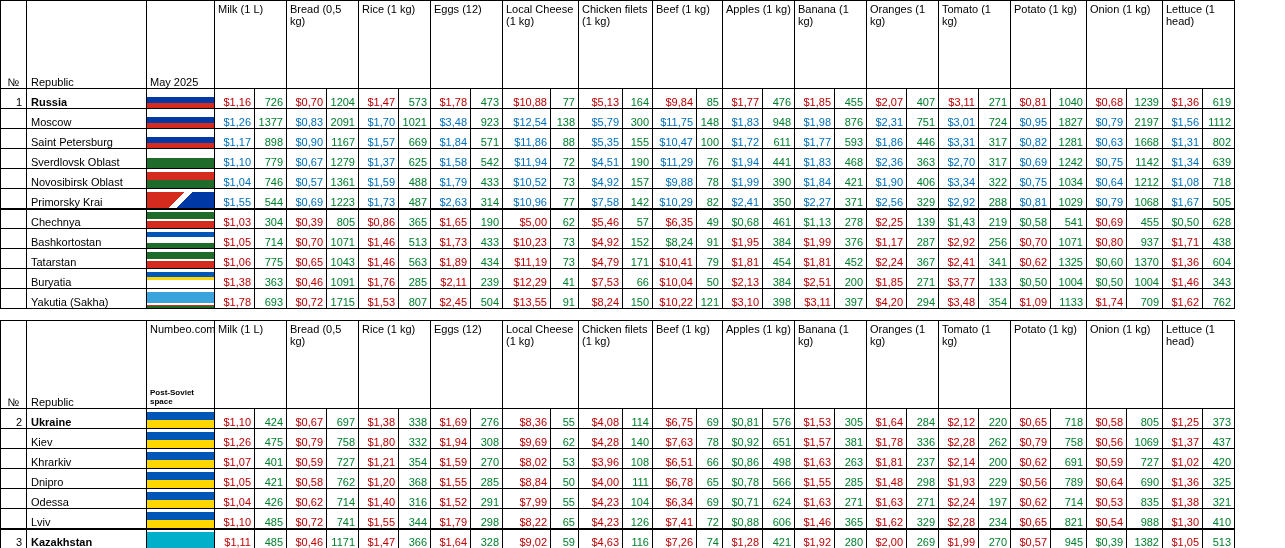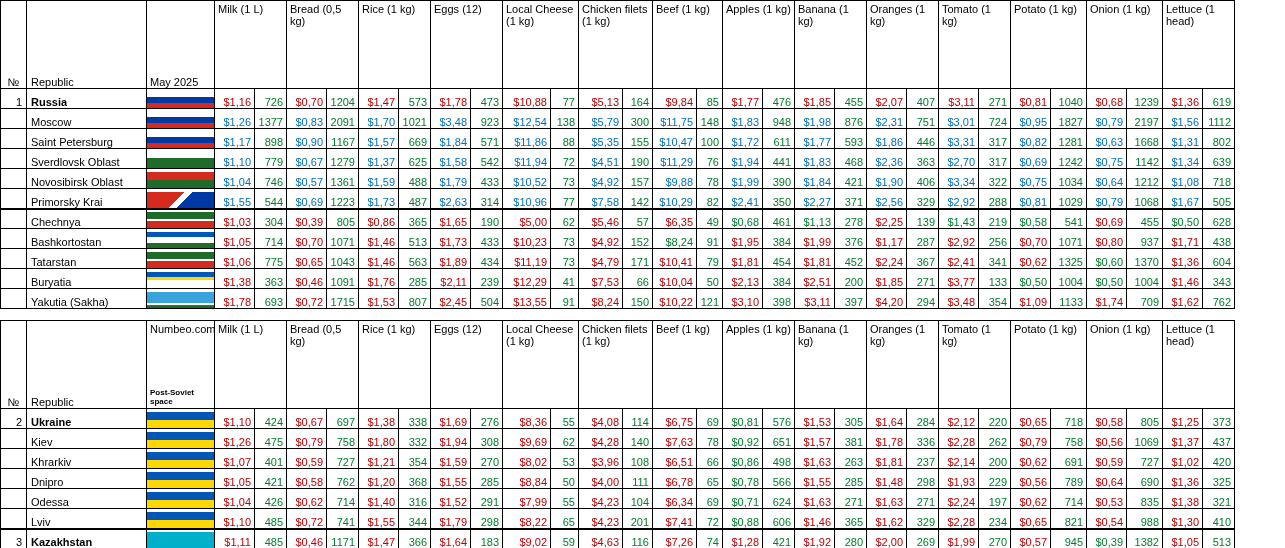--- a/index.html
+++ b/index.html
@@ -677,21 +677,21 @@
           <td class="num green">485</td>
           <td class="num red">$0,72</td>
           <td class="num green">741</td>
           <td class="num red">$1,55</td>
           <td class="num green">344</td>
           <td class="num red">$1,79</td>
           <td class="num green">298</td>
           <td class="num red">$8,22</td>
           <td class="num green">65</td>
           <td class="num red">$4,23</td>
-          <td class="num green">201</td>
+          <td class="num green">126</td>
           <td class="num red">$7,41</td>
           <td class="num green">72</td>
           <td class="num green">$0,88</td>
           <td class="num green">606</td>
           <td class="num red">$1,46</td>
           <td class="num green">365</td>
           <td class="num red">$1,62</td>
           <td class="num green">329</td>
           <td class="num red">$2,28</td>
           <td class="num green">234</td>
@@ -708,21 +708,21 @@
           <td class="flagcell thickt">
             <span class="flag" style="background:#00afca;"></span>
           </td>
           <td class="num red thickt">$1,11</td>
           <td class="num green thickt">485</td>
           <td class="num red thickt">$0,46</td>
           <td class="num green thickt">1171</td>
           <td class="num red thickt">$1,47</td>
           <td class="num green thickt">366</td>
           <td class="num red thickt">$1,64</td>
-          <td class="num green thickt">183</td>
+          <td class="num green thickt">328</td>
           <td class="num red thickt">$9,02</td>
           <td class="num green thickt">59</td>
           <td class="num red thickt">$4,63</td>
           <td class="num green thickt">116</td>
           <td class="num red thickt">$7,26</td>
           <td class="num green thickt">74</td>
           <td class="num red thickt">$1,28</td>
           <td class="num green thickt">421</td>
           <td class="num red thickt">$1,92</td>
           <td class="num green thickt">280</td>

